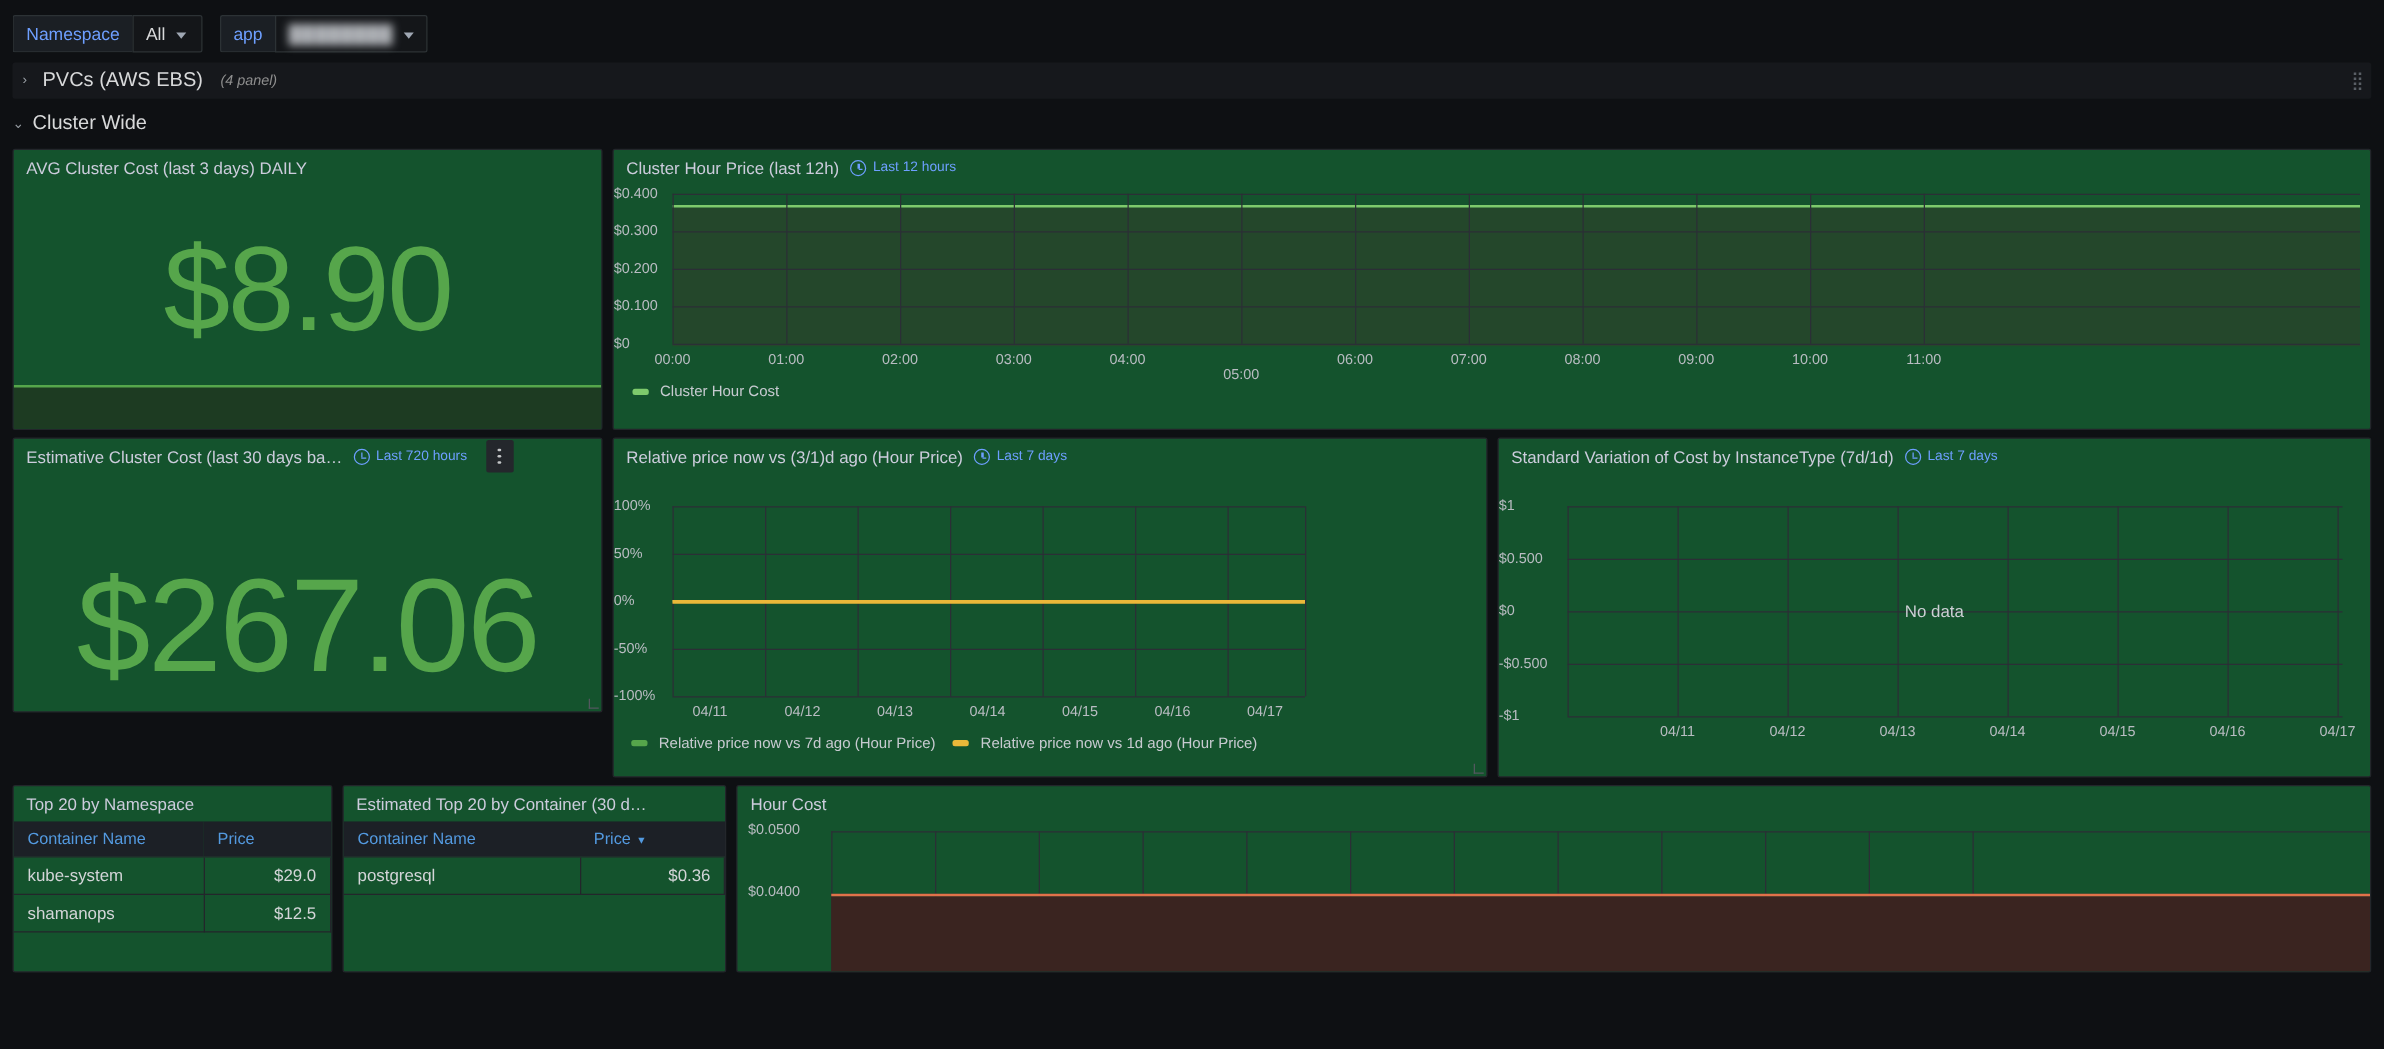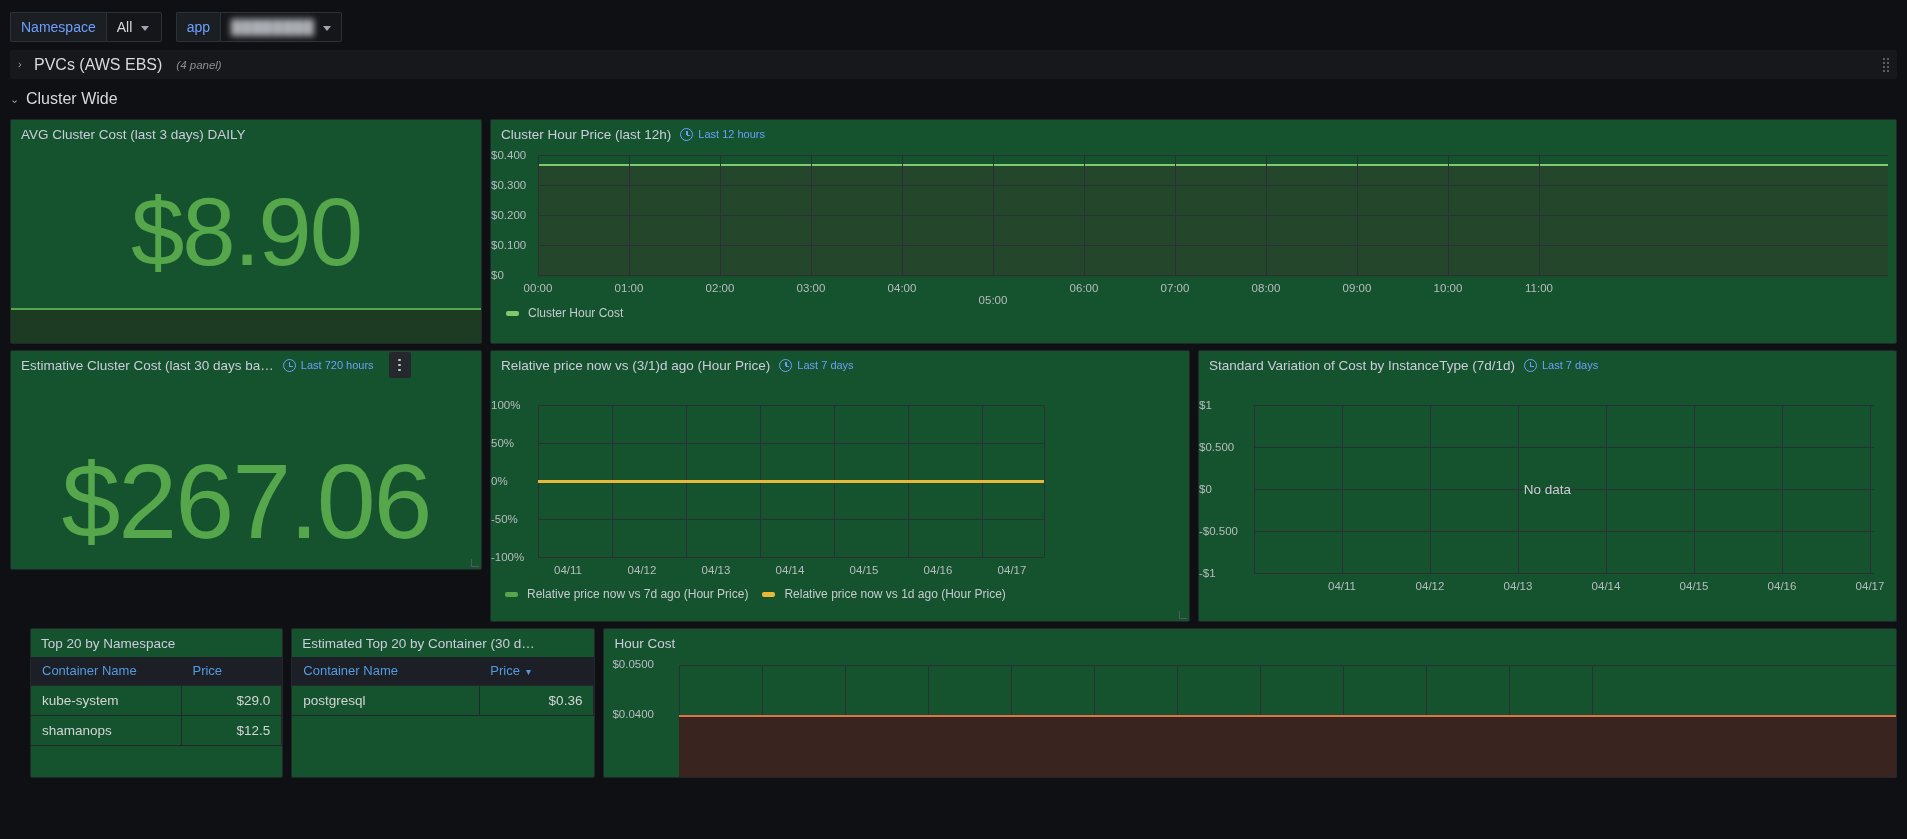--- a/index.html
+++ b/index.html
@@ -407,21 +407,21 @@
           <div class="xlab" style="left:377px;width:60px;top:201px;">04/14</div>
           <div class="xlab" style="left:465px;width:60px;top:201px;">04/15</div>
           <div class="xlab" style="left:553px;width:60px;top:201px;">04/16</div>
           <div class="xlab" style="left:641px;width:60px;top:201px;">04/17</div>
         </div>
       </div>
     </div>
 
     <div class="prow">
 
-      <div class="panel" style="width:259px;height:150px;margin-left:20px;">
+      <div class="panel" style="width:259px;height:150px;">
         <div class="panel-head">
           <span class="panel-title">Top 20 by Namespace</span>
         </div>
         <div class="table-wrap">
           <table class="gt">
             <thead>
               <tr>
                 <th style="width:60%;">Container Name</th>
                 <th class="num">Price</th>
               </tr>

